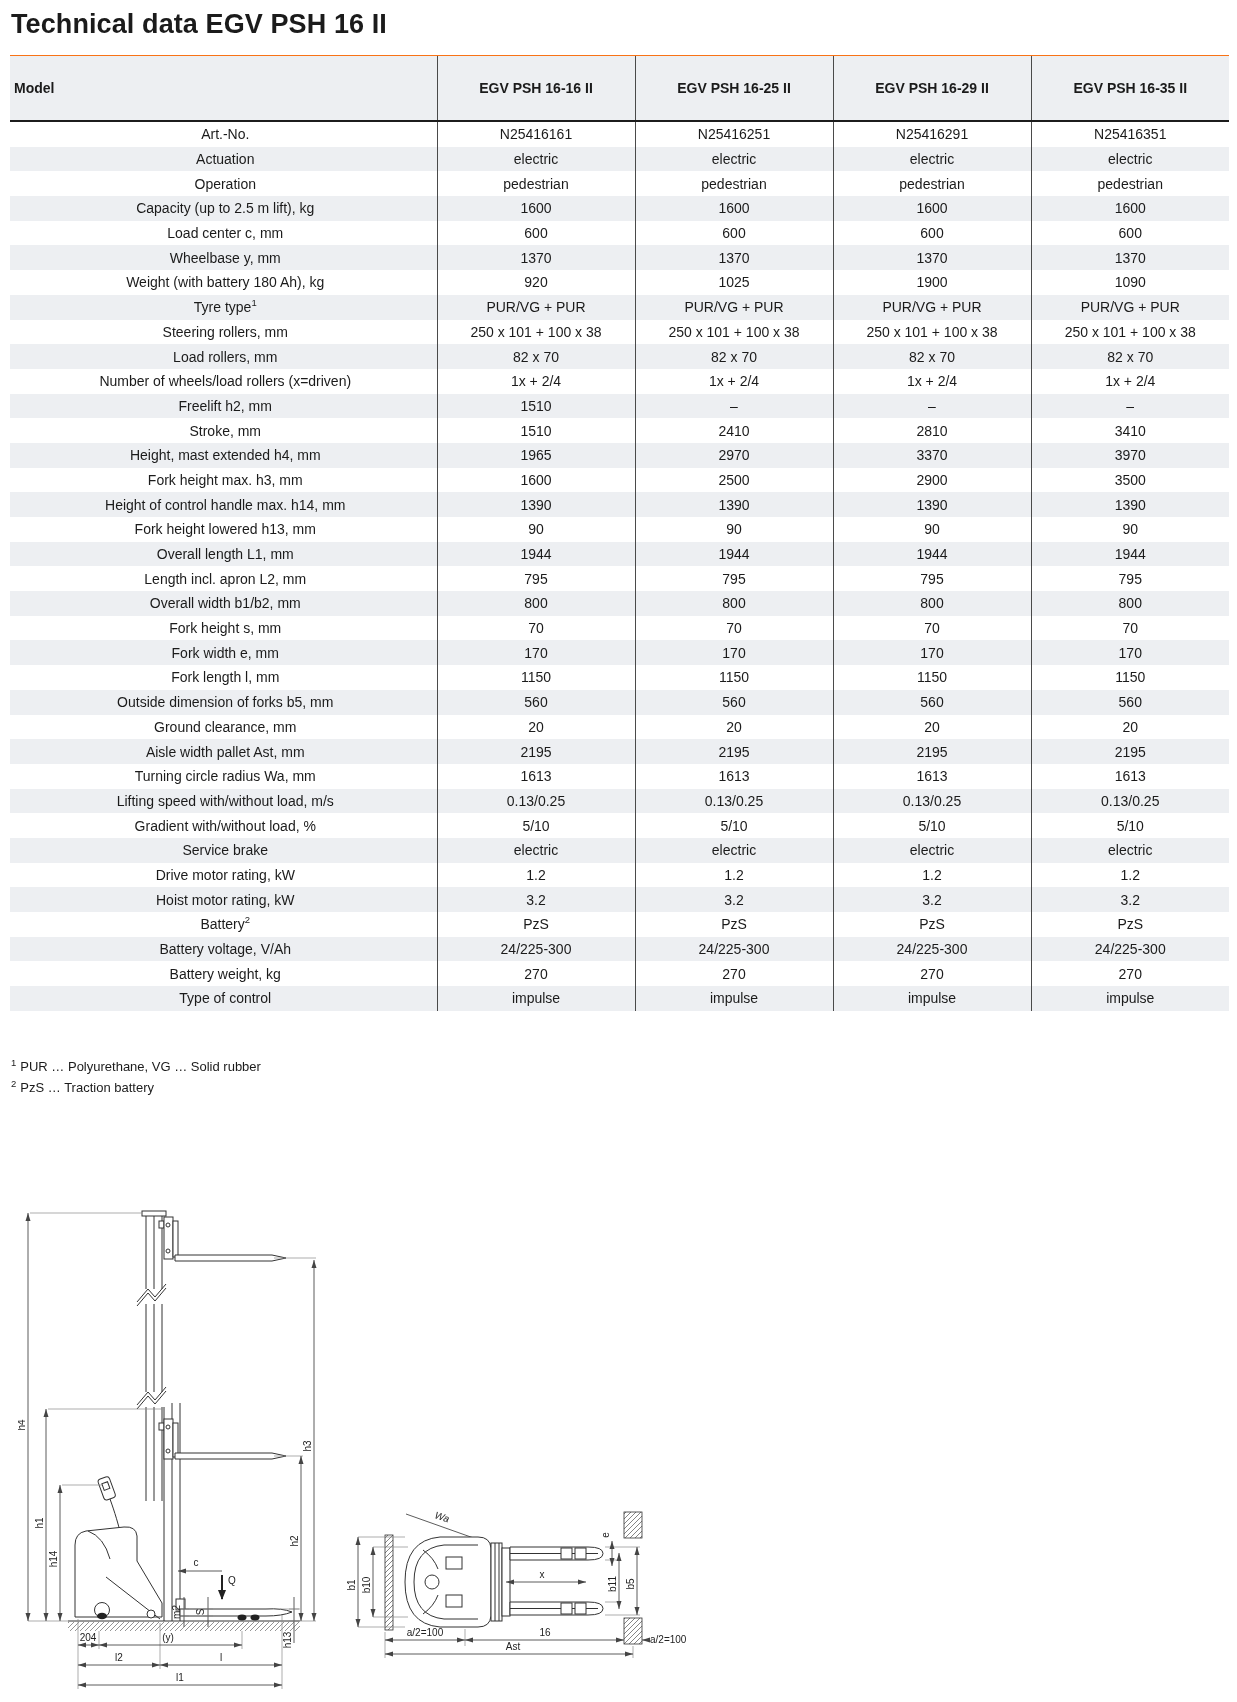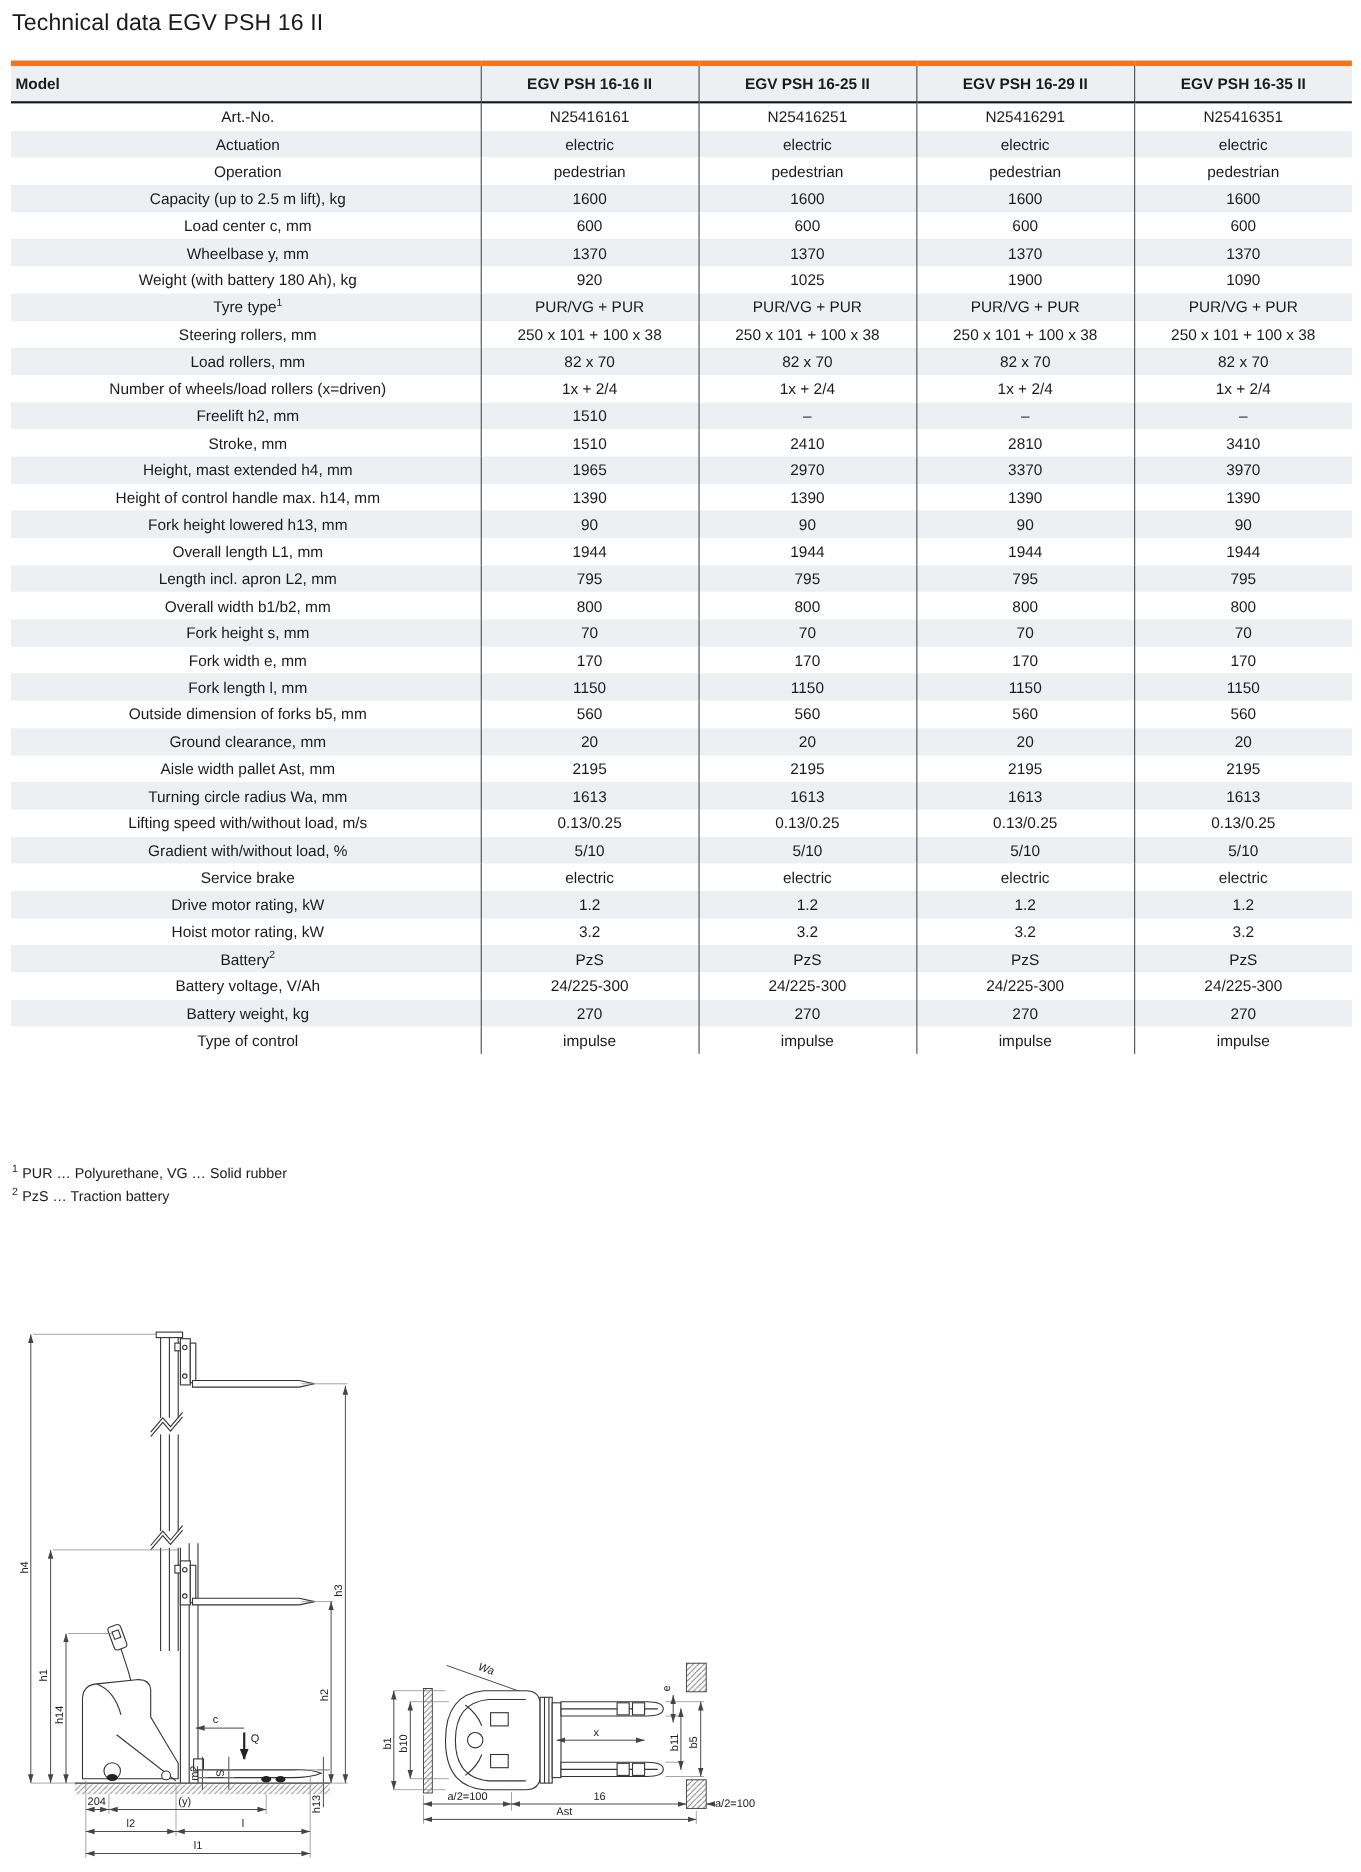--- a/index.html
+++ b/index.html
@@ -1,30 +1,30 @@
 <!DOCTYPE html>
 <html><head>
 <meta charset="utf-8">
 <style>
   html,body{margin:0;padding:0;}
   body{
     width:1237px;height:1702px;position:relative;background:#ffffff;
     font-family:"Liberation Sans", sans-serif;color:#1b1b1b;overflow:hidden;
   }
   .title{
-    position:absolute;left:11px;top:9px;font-size:21px;font-weight:400;letter-spacing:0.1px;
+    position:absolute;left:11px;top:9px;font-size:27px;font-weight:700;letter-spacing:0.1px;
   }
   table.spec{
     position:absolute;left:10px;top:55px;width:1219px;
     border-collapse:collapse;table-layout:fixed;
   }
   table.spec thead th{
     height:32px;font-size:14px;font-weight:700;vertical-align:middle;
-    background:#edeff2;border-top:5px solid #f97316;border-bottom:2px solid #1c1c1c;
-    padding:0;
+    background:#edeff2;border-top:1px solid #f97316;border-bottom:2px solid #1c1c1c;
+    padding:16px;
   }
   table.spec th.lbl{text-align:left;padding-left:4px;}
   table.spec .val{border-left:1px solid #4a4a4a;text-align:center;}
   table.spec tbody td{
     height:24.7px;font-size:14px;padding:0;vertical-align:middle;
   }
   table.spec tbody td.lbl{text-align:center;padding-left:4px;}
   table.spec tbody tr:nth-child(even){background:#edeff2;}
   sup{font-size:9.5px;vertical-align:super;line-height:0;}
   .footnotes{position:absolute;left:11px;top:1056px;font-size:13px;line-height:21px;}
@@ -152,20 +152,27 @@
         <td class="val">3410</td>
       </tr>
       <tr>
         <td class="lbl">Height, mast extended h4, mm</td>
         <td class="val">1965</td>
         <td class="val">2970</td>
         <td class="val">3370</td>
         <td class="val">3970</td>
       </tr>
       <tr>
+        <td class="lbl">Fork height max. h3, mm</td>
+        <td class="val">1600</td>
+        <td class="val">2500</td>
+        <td class="val">2900</td>
+        <td class="val">3500</td>
+      </tr>
+      <tr>
         <td class="lbl">Height of control handle max. h14, mm</td>
         <td class="val">1390</td>
         <td class="val">1390</td>
         <td class="val">1390</td>
         <td class="val">1390</td>
       </tr>
       <tr>
         <td class="lbl">Fork height lowered h13, mm</td>
         <td class="val">90</td>
         <td class="val">90</td>

